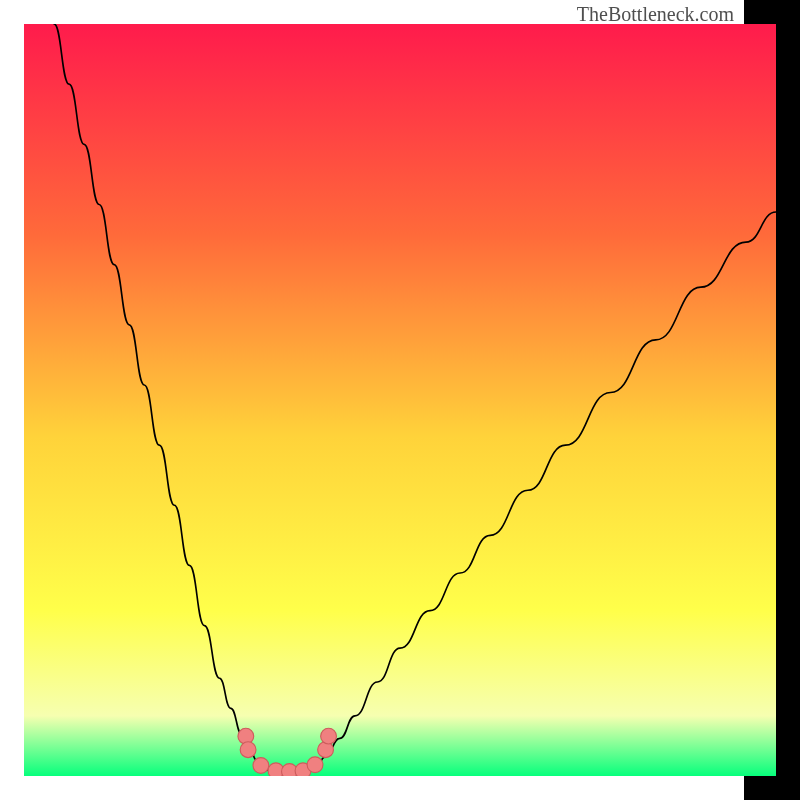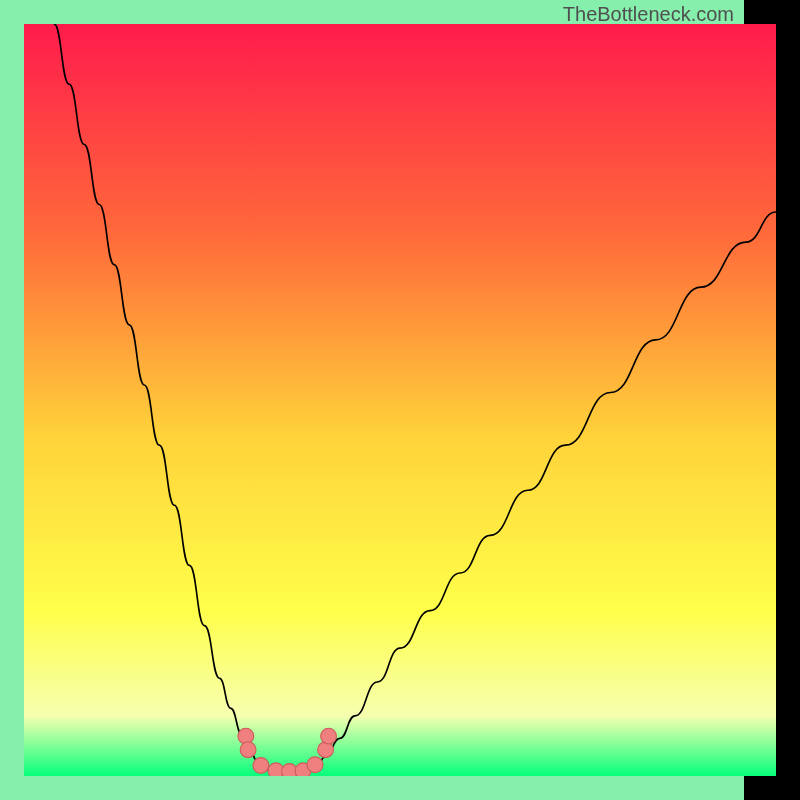--- a/index.html
+++ b/index.html
@@ -10,21 +10,22 @@
     overflow: hidden;
     background: #000;
     font-family: Arial, Helvetica, sans-serif;
   }
   .frame {
     position: absolute;
     top: 0;
     left: 0;
     width: 744px;
     height: 800px;
-    background: #86efac;
+    background: #ffffff;
+    font-family: Liberation Serif, serif;
   }
   .plot {
     position: absolute;
     top: 24px;
     left: 24px;
     width: 752px;
     height: 752px;
   }
   .watermark {
     position: absolute;

